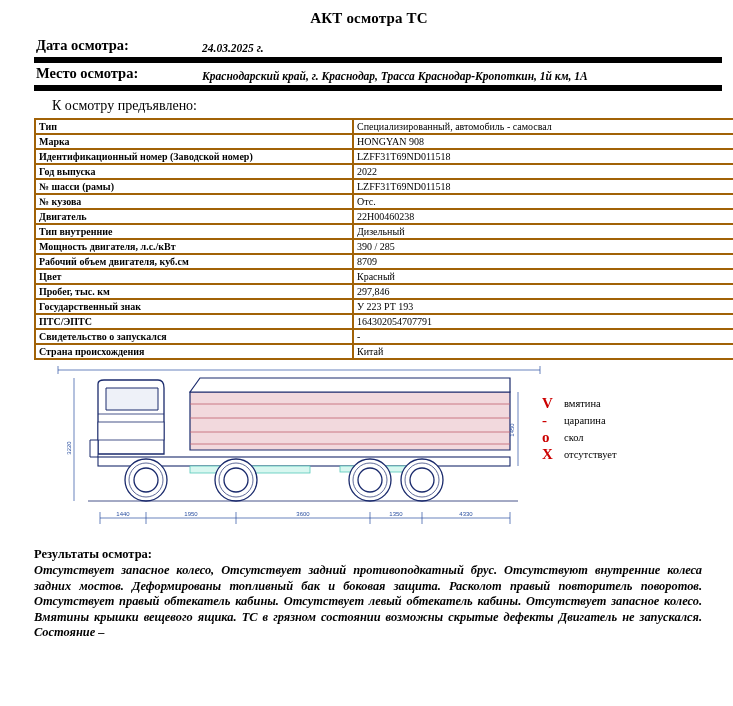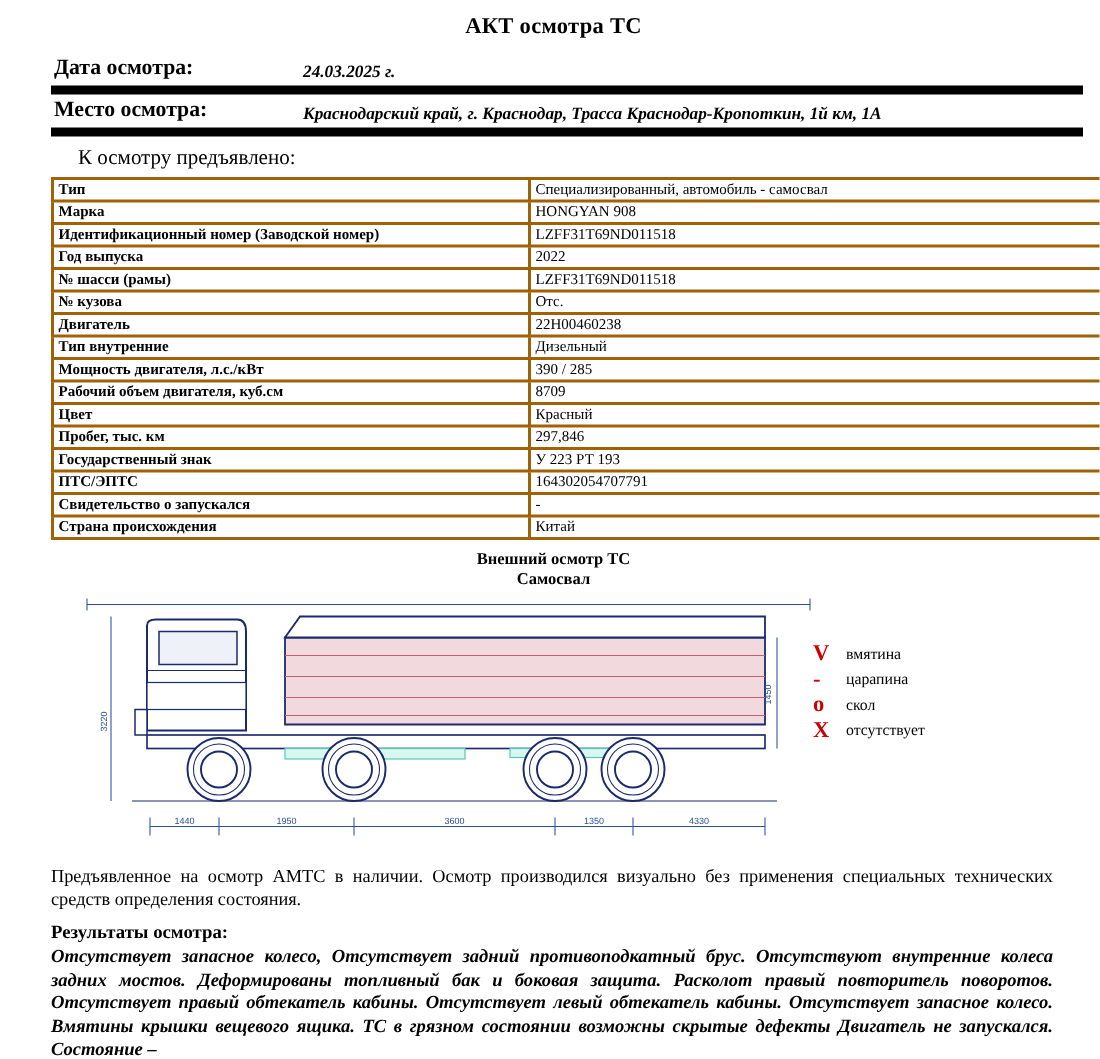--- a/index.html
+++ b/index.html
@@ -223,24 +223,20 @@
       <td class="k">Свидетельство о запускался</td>
       <td class="v">-</td>
     </tr>
     <tr>
       <td class="k">Страна происхождения</td>
       <td class="v">Китай</td>
     </tr>
   </tbody>
     </table>
 
-  <div class="ext-title">
-    <div>Внешний осмотр ТС</div>
-    <div>Самосвал</div>
-  </div>
 
   <div class="diagram-wrap">
     <svg width="520" height="178" viewBox="0 0 520 178" style="position:absolute;left:10px;top:0;">
 
       <line x1="18" y1="8" x2="500" y2="8" stroke="#2a4fa0" stroke-width="0.7"></line>
       <line x1="18" y1="4" x2="18" y2="12" stroke="#2a4fa0" stroke-width="0.7"></line>
       <line x1="500" y1="4" x2="500" y2="12" stroke="#2a4fa0" stroke-width="0.7"></line>
 
       <polygon points="150,30 470,30 470,88 150,88" fill="#f2d9dd" stroke="#1a2a6c" stroke-width="1.2"></polygon>
       <polygon points="150,30 160,16 470,16 470,30" fill="#ffffff" stroke="#1a2a6c" stroke-width="1.2"></polygon>
@@ -313,18 +309,17 @@
         <span class="mark">o</span>
         <span class="txt">скол</span>
       </div>
       <div class="row">
         <span class="mark">X</span>
         <span class="txt">отсутствует</span>
       </div>
     </div>
   </div>
 
-  <div class="para">Предъявленное на осмотр АМТС в наличии. Осмотр производился визуально без применения специальных технических средств определения состояния.</div>
 
   <div class="res-title">Результаты осмотра:</div>
   <div class="res-body">Отсутствует запасное колесо, Отсутствует задний противоподкатный брус. Отсутствуют внутренние колеса задних мостов. Деформированы топливный бак и боковая защита. Расколот правый повторитель поворотов. Отсутствует правый обтекатель кабины. Отсутствует левый обтекатель кабины. Отсутствует запасное колесо. Вмятины крышки вещевого ящика.  ТС в грязном состоянии возможны скрытые дефекты Двигатель не запускался. Состояние –</div>
 
 </div>
 
 </body></html>

